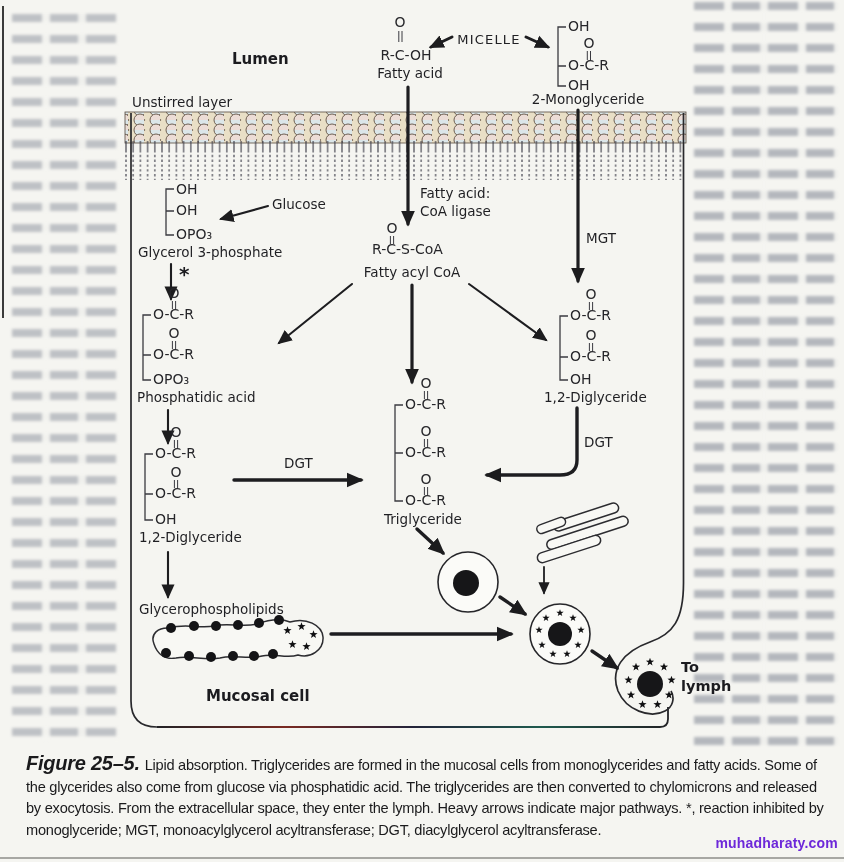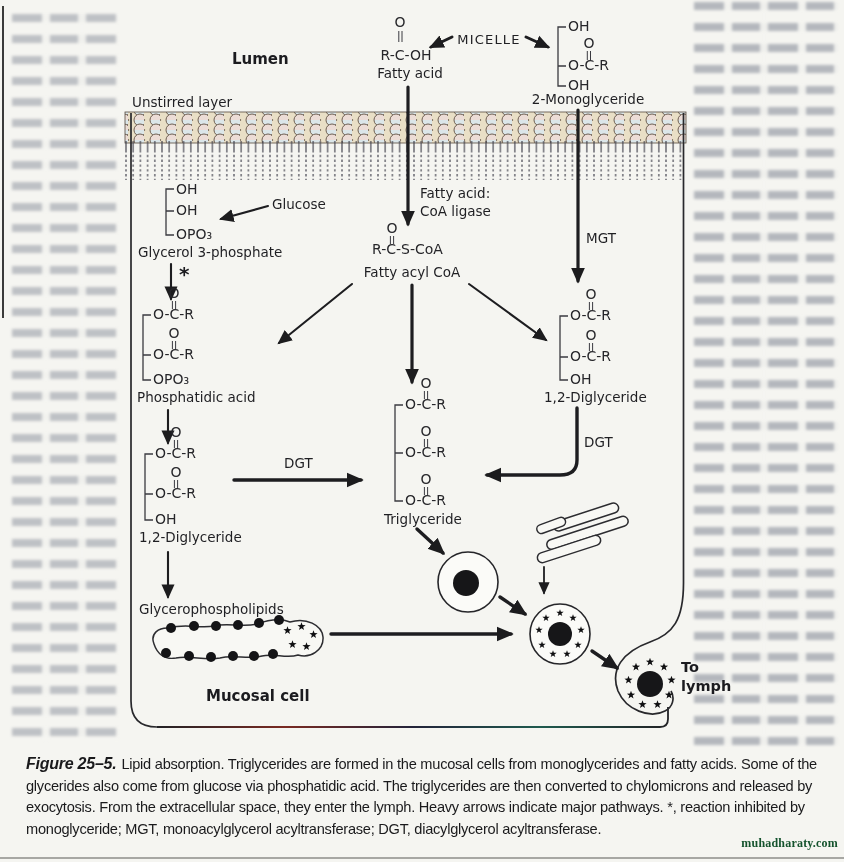--- a/index.html
+++ b/index.html
@@ -28,24 +28,24 @@
   .ln  { stroke:#1d1d20; fill:none; stroke-linecap:round; }
   .w18 { stroke-width:1.8; } .w2 { stroke-width:2.1; } .w3 { stroke-width:3; } .w32 { stroke-width:3.2; } .w34 { stroke-width:3.4; }
   .bracket { stroke:#3a3a40; stroke-width:1.3; fill:none; }
   .dbond   { stroke:#3a3a40; stroke-width:1; fill:none; }
   .membrane { stroke:#28282c; stroke-width:1.7; fill:none; }
   .organelle { stroke:#2c2c30; stroke-width:1.5; fill:#f8f8f4; }
 
   .caption { position:absolute; left:26px; top:753px; width:802px;
     font-family:"Liberation Sans", sans-serif; font-size:14.6px; line-height:21.6px;
     color:#1a1a1c; letter-spacing:-0.25px; }
-  .figlabel { font-style:italic; font-weight:bold; font-size:16px; margin-right:5px; }
+  .figlabel { font-style:italic; font-weight:bold; font-size:20px; margin-right:5px; }
   .watermark { position:absolute; left:auto; right:-10px; top:80px;
-    font-family:Liberation Serif, serif; font-weight:bold; font-size:12px;
-    color:#14532d; letter-spacing:.2px; }
+    font-family:Liberation Sans, sans-serif; font-weight:bold; font-size:14px;
+    color:#6d28d9; letter-spacing:.2px; }
 </style>
 </head>
 <body>
 
 <div class="page">
 
   <div class="blur-col blur-left"></div>
   <div class="blur-col blur-right"></div>
   <div class="edge-line"></div>
   <div class="bottom-scan-line"></div>

